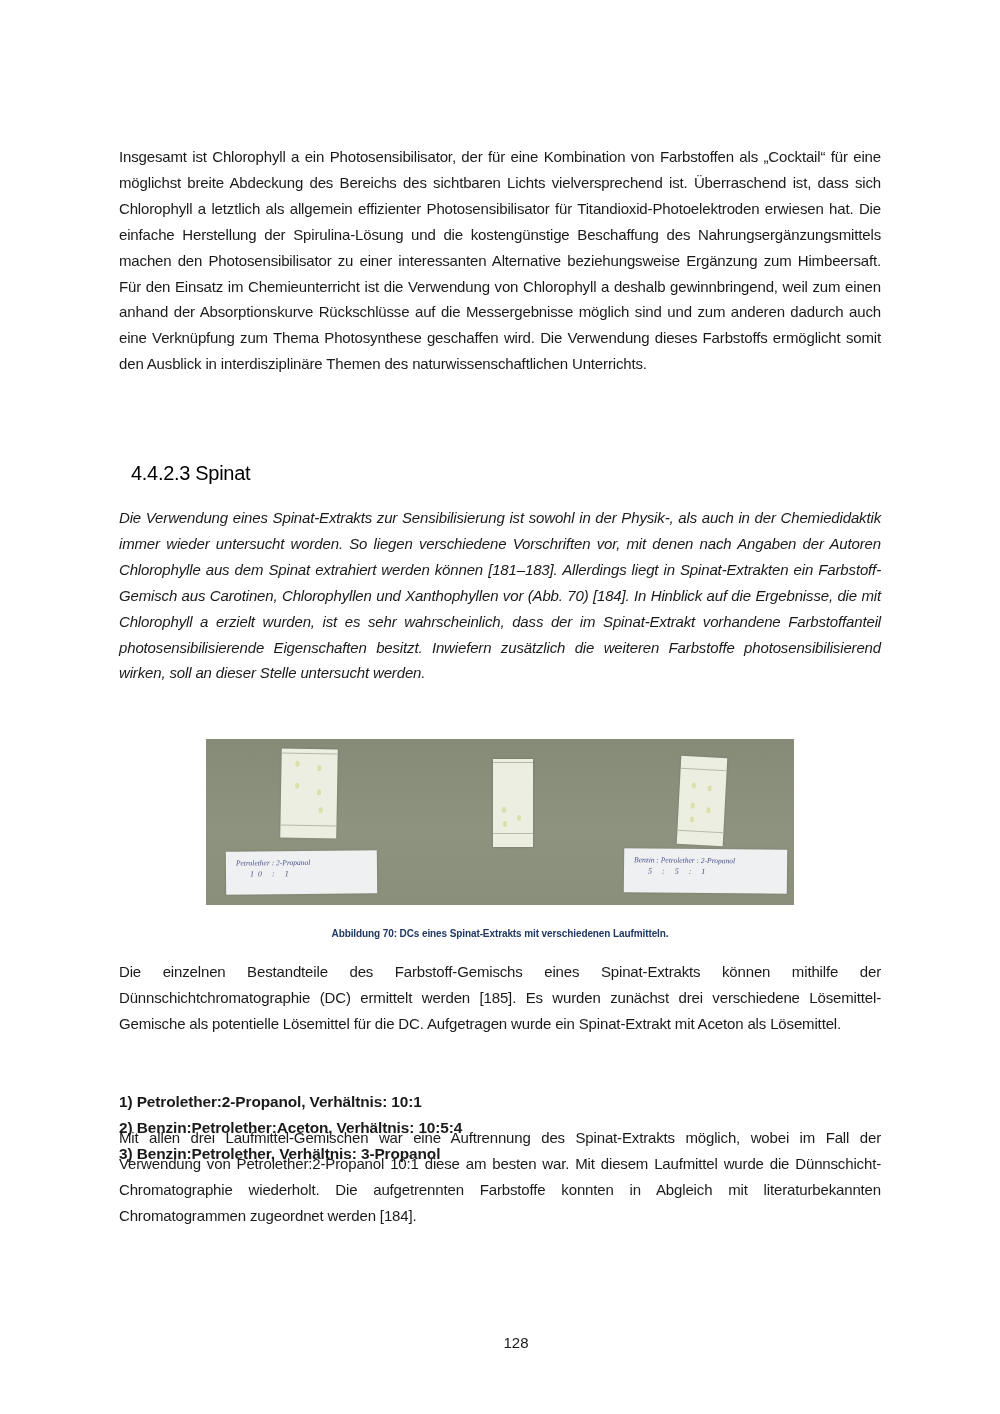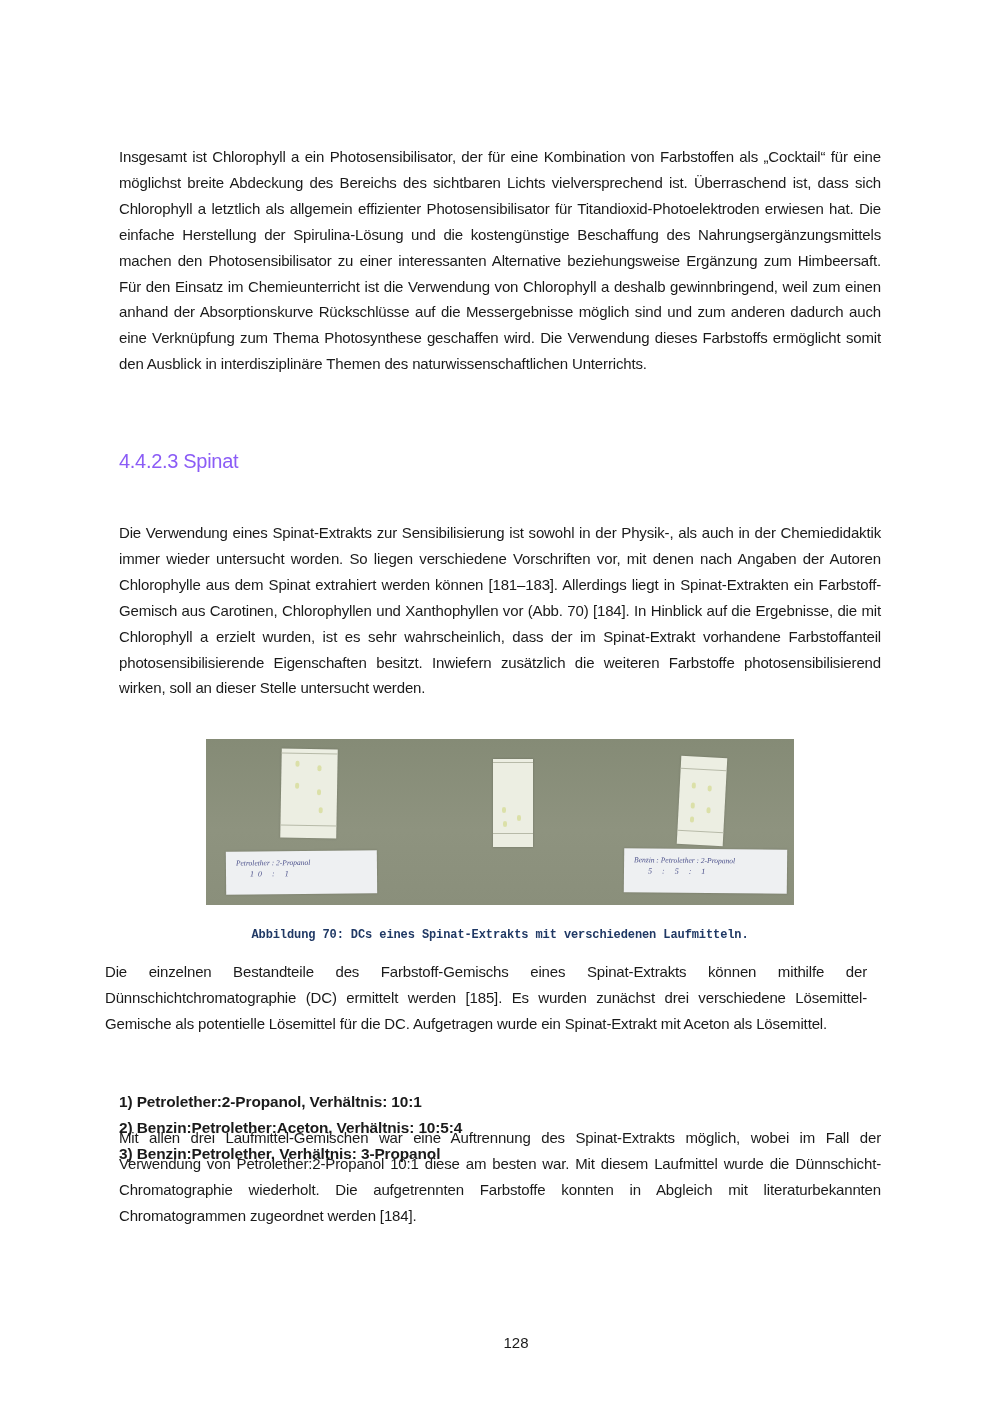--- a/index.html
+++ b/index.html
@@ -20,32 +20,32 @@
       font-size: 15px;
       line-height: 25.9px;
       text-align: justify;
       margin: 0;
       letter-spacing: -0.15px;
       word-spacing: 0px;
     }
     .para.last-left { text-align-last: left; }
     .heading {
       font-family: "Liberation Sans", sans-serif;
-      color: #8b5cf6;
+      color: #000000;
       font-size: 20px;
       font-weight: normal;
-      margin: 0;
+      margin: 12px;
       position: absolute;
       left: 119px;
       top: 450px;
       letter-spacing: -0.3px;
     }
     #p1 { position: absolute; left: 119px; top: 144px; width: 762px; }
-    #p2 { position: absolute; left: 119px; top: 520px; width: 762px; }
-    #p3 { position: absolute; left: 105px; top: 959px; width: 762px; }
+    #p2 { position: absolute; left: 119px; top: 505px; width: 762px; font-style: italic; }
+    #p3 { position: absolute; left: 119px; top: 959px; width: 762px; }
     #list { position: absolute; left: 119px; top: 1089px; width: 762px; font-weight: bold; }
     #p4 { position: absolute; left: 119px; top: 1125px; width: 762px; }
 
     .list-item {
       font-family: "Liberation Sans", sans-serif;
       font-size: 15.4px;
       line-height: 25.9px;
       margin: 0;
       letter-spacing: -0.1px;
     }
@@ -97,23 +97,23 @@
       font-size: 8px;
       letter-spacing: 4px;
     }
 
     .caption {
       position: absolute;
       left: 0;
       width: 1000px;
       top: 928px;
       text-align: center;
-      font-family: Liberation Mono, monospace;
+      font-family: Liberation Sans, sans-serif;
       font-weight: bold;
-      font-size: 12px;
+      font-size: 10px;
       color: #1f3864;
       margin: 0;
       letter-spacing: -0.1px;
     }
     .page-number {
       position: absolute;
       left: 16px;
       width: 1000px;
       top: 1334px;
       text-align: center;

